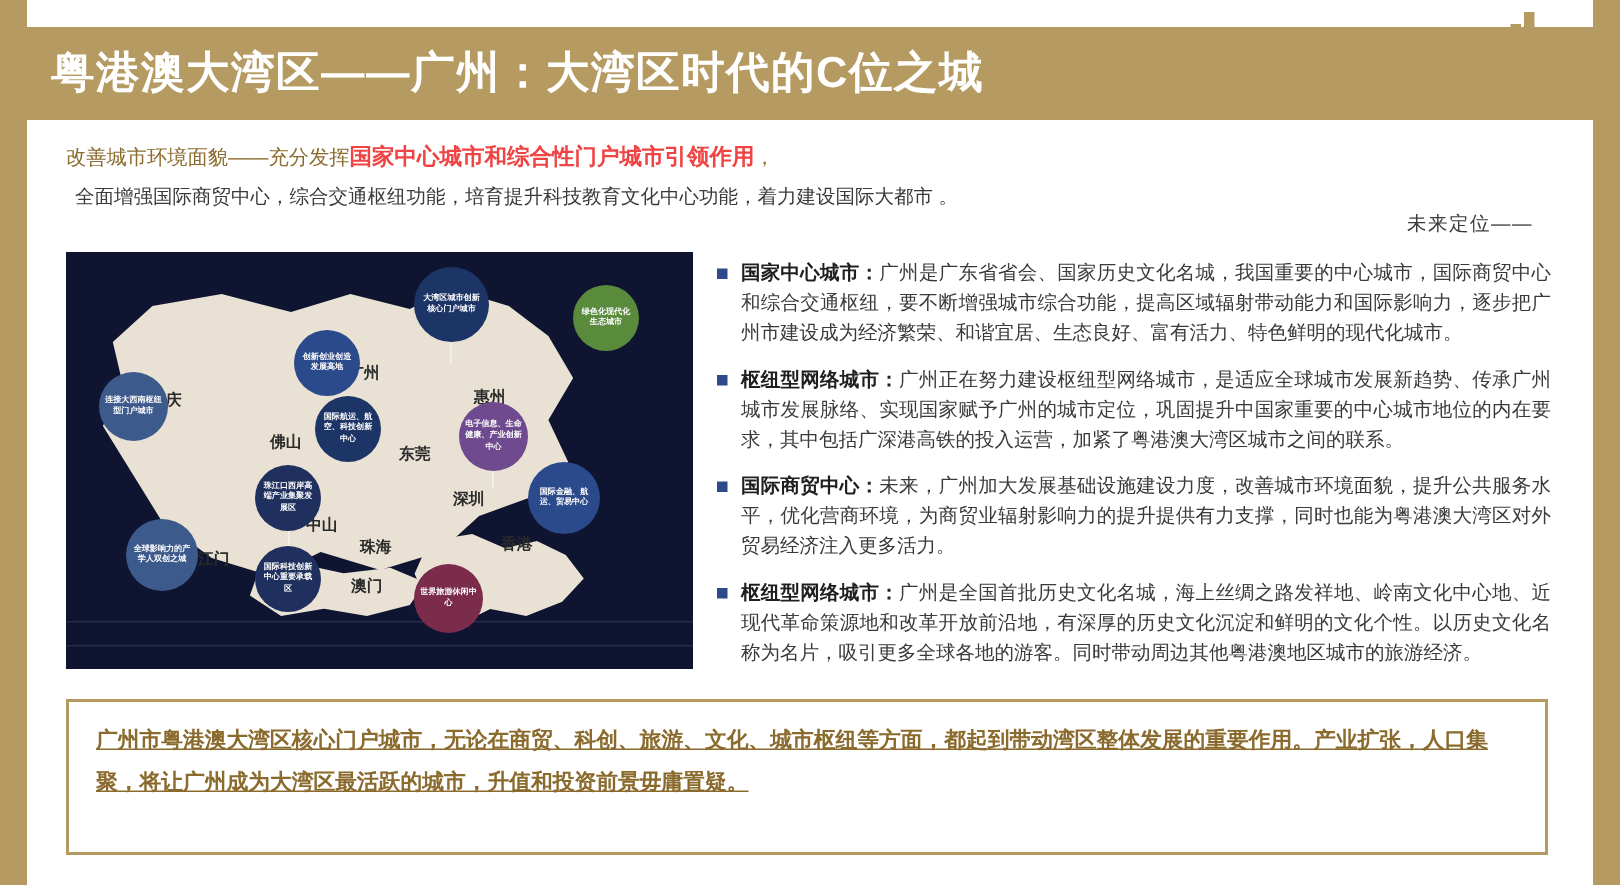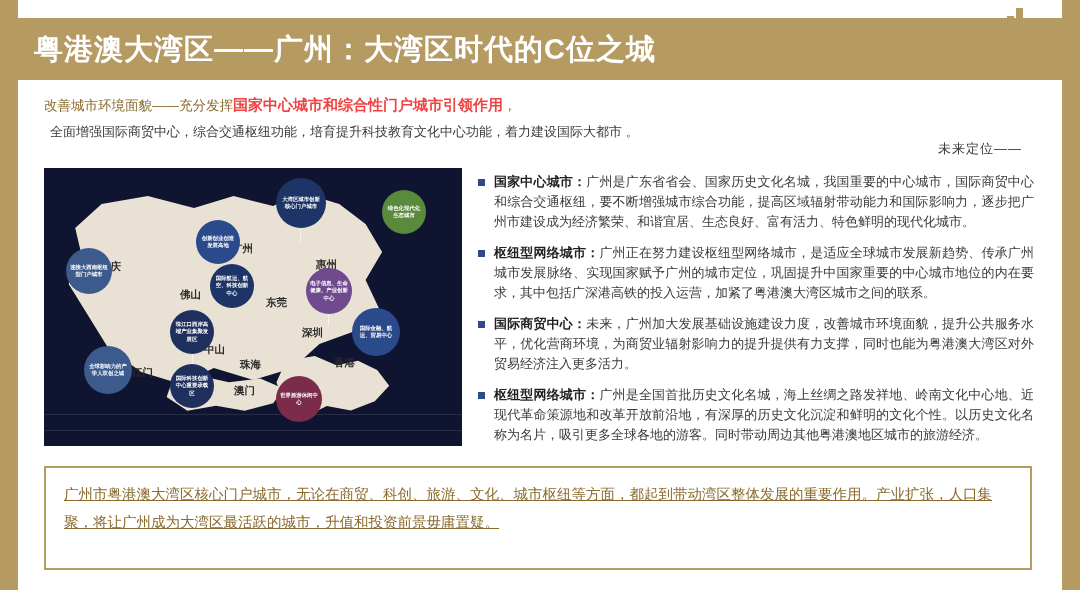--- a/index.html
+++ b/index.html
@@ -148,21 +148,21 @@
     padding:12px 18px;
   }
   .note-title{
     color:#8a6b2d;font-size:14px;font-weight:bold;
     text-decoration:underline;
     margin-bottom:6px;
   }
   .note-body{
     color:#8a6b2d;font-size:14.5px;line-height:28px;
     text-decoration:underline;
-    font-weight:normal;
+    font-weight:bold;
   }
 </style>
 </head>
 <body>
 
 <div class="slide">
 
   <div class="edge-left"></div>
   <div class="edge-right"></div>
 

